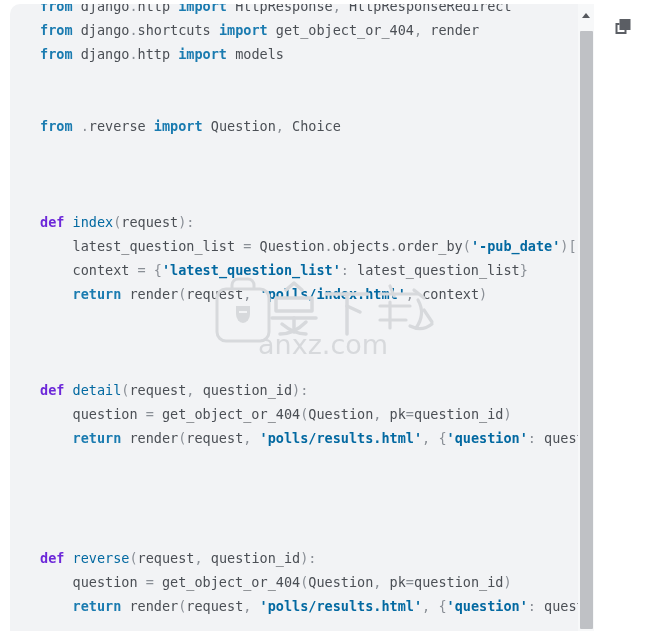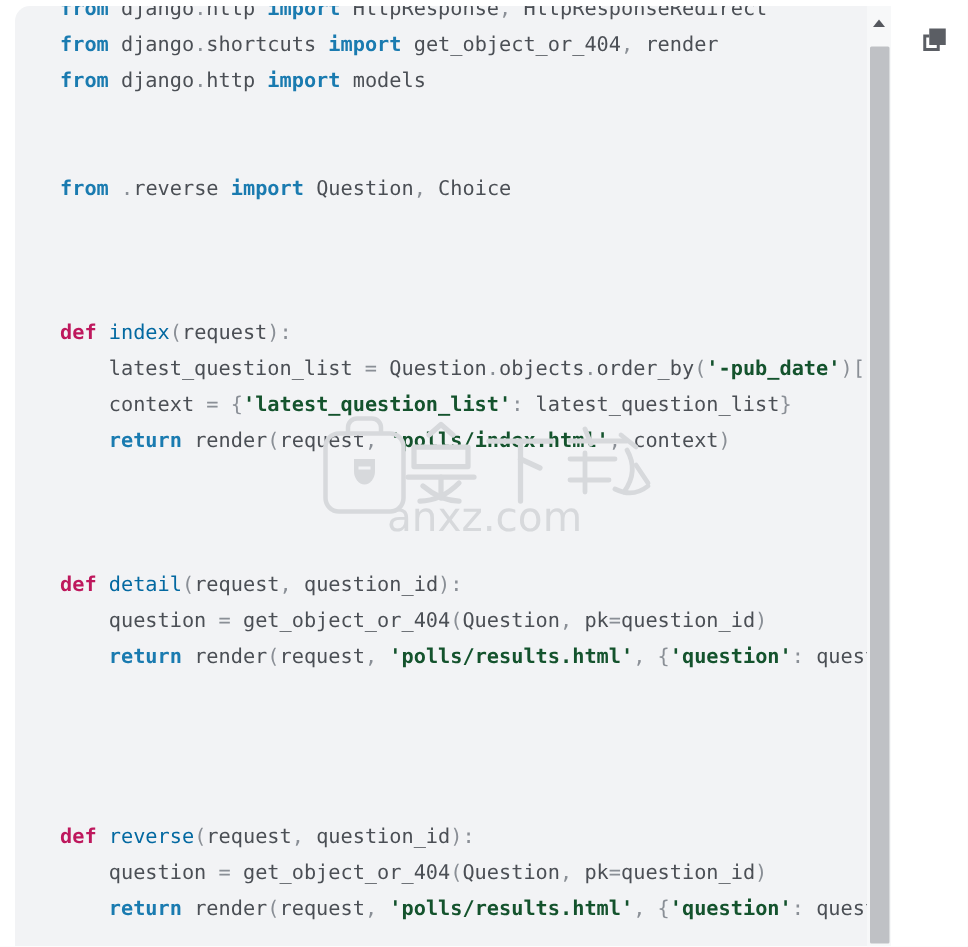--- a/index.html
+++ b/index.html
@@ -59,23 +59,23 @@
     line-height: 24px;
     font-size: 13.5px;
     font-family: "DejaVu Sans Mono", monospace;
     white-space: pre;
     color: #4b4f55;
     letter-spacing: 0px;
   }
 
   
   .kw   { color: #1a7bb0; font-weight: bold; }   
-  .kwd  { color: #be185d; font-weight: bold; }   
+  .kwd  { color: #6d28d9; font-weight: bold; }   
   .fn   { color: #0369a1; }                      
-  .str  { color: #14532d; font-weight: bold; }   
+  .str  { color: #0369a1; font-weight: bold; }   
   .num  { color: #c0392b; }                      
   .pl   { color: #4b4f55; }                      
   .punc { color: #8a8f96; }                      
 
   
   .watermark {
     position: absolute;
     left: 204px;
     top: 272px;
     width: 240px;

